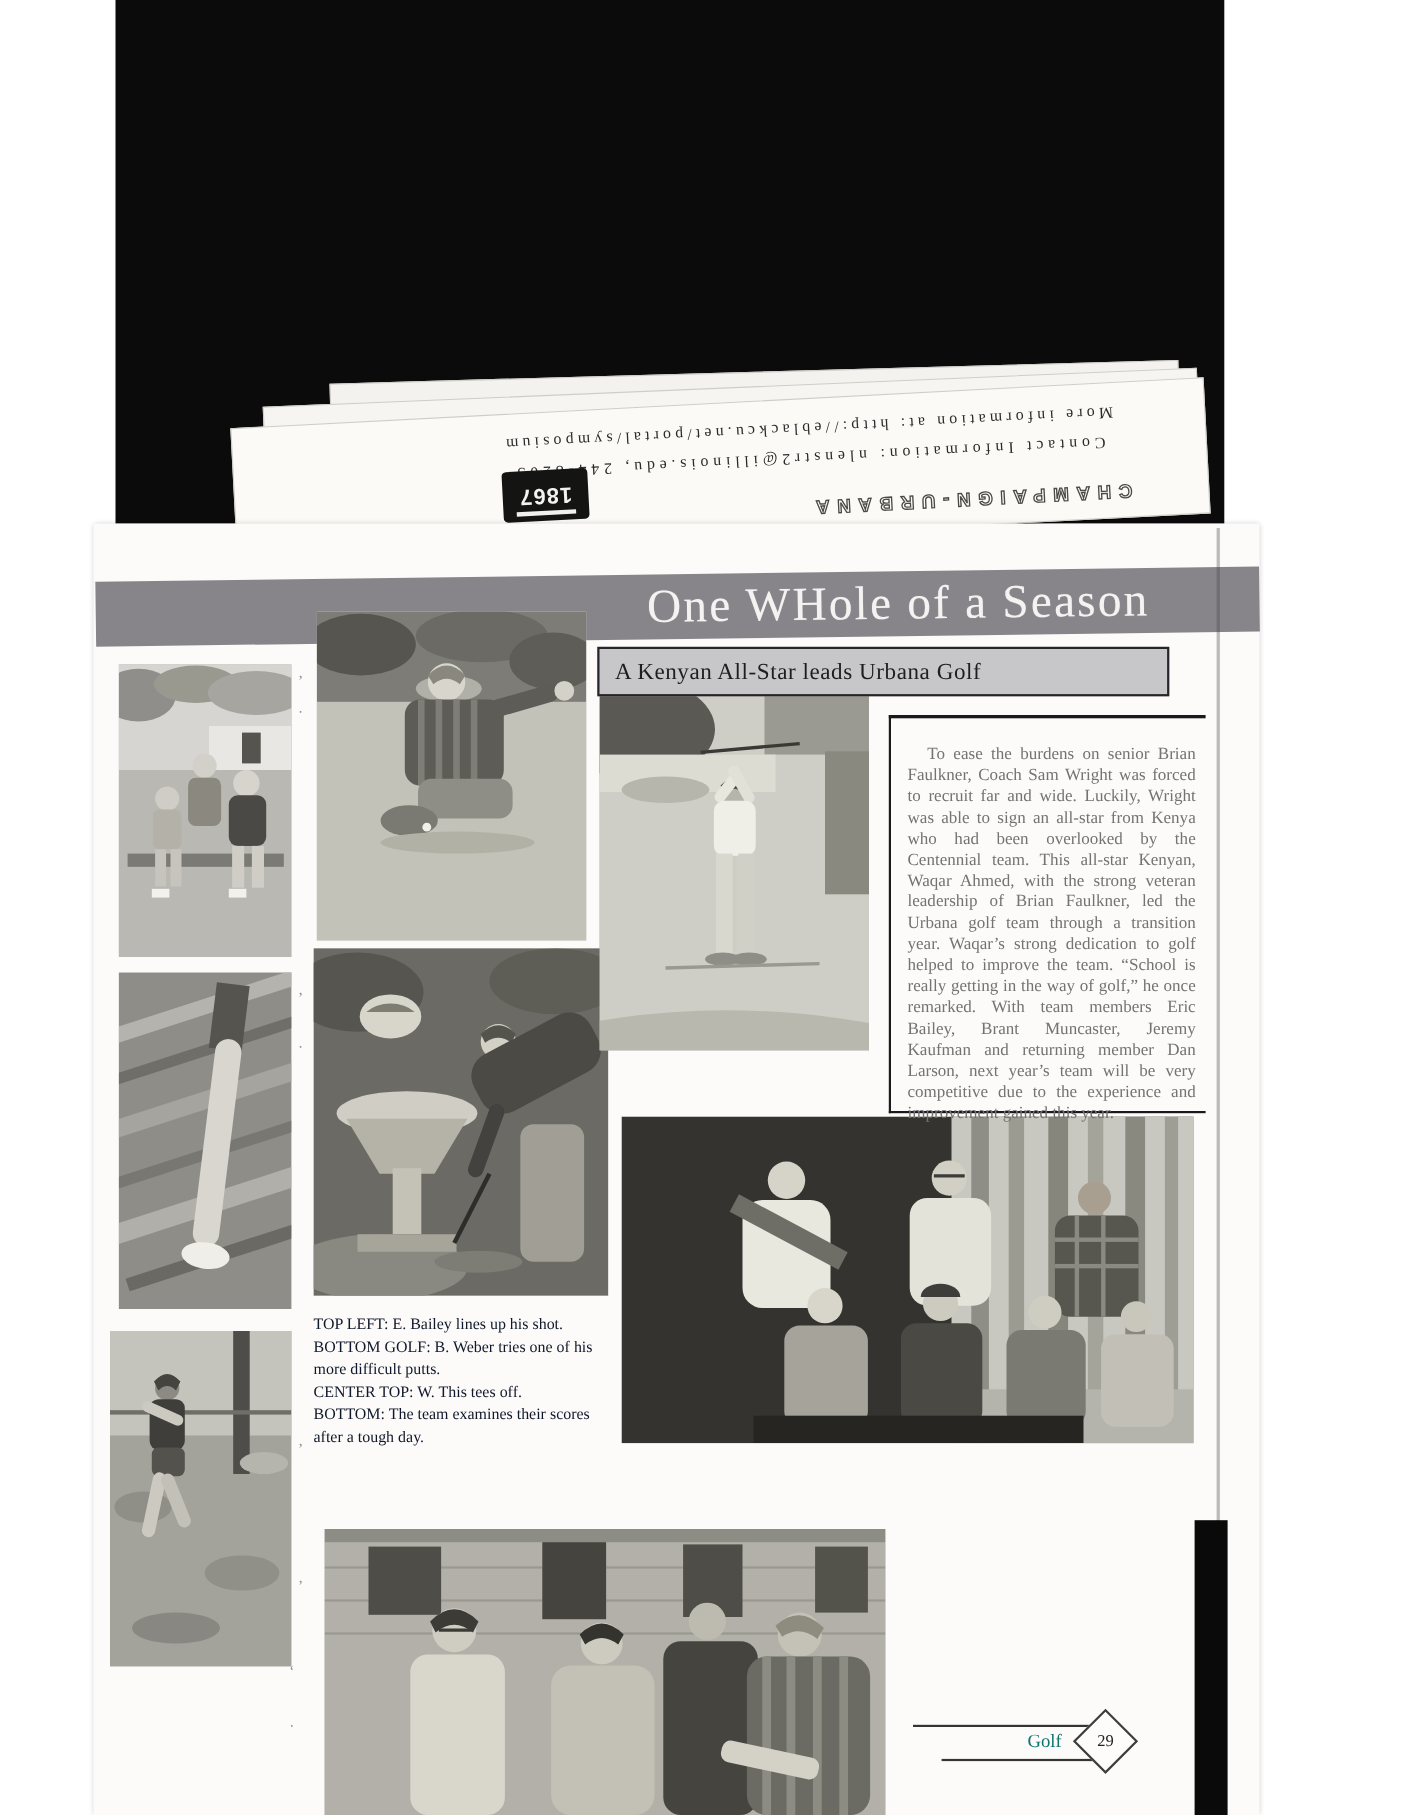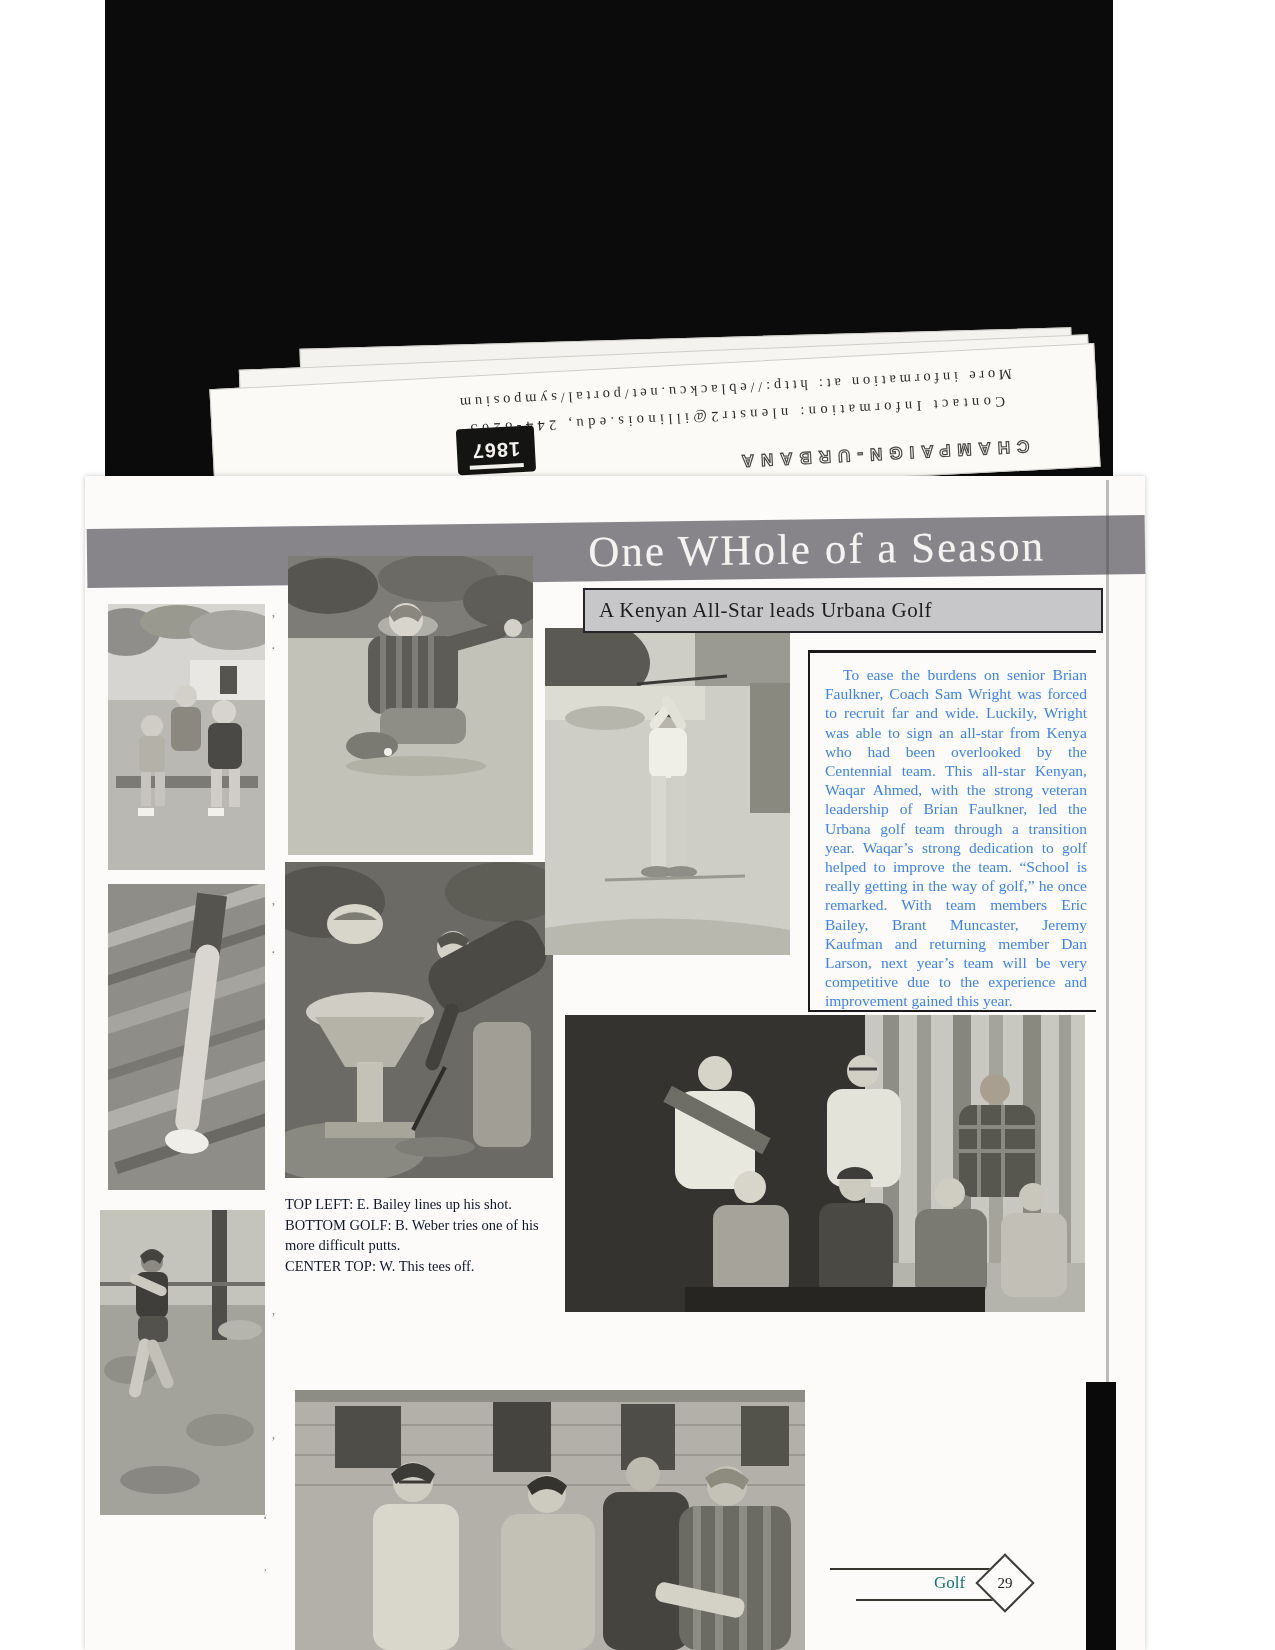--- a/index.html
+++ b/index.html
@@ -31,27 +31,27 @@
   
   .page{position:absolute;left:85px;top:476px;width:1060px;height:1174px;background:var(--c-page,#fcfbf9);
         box-shadow:0 0 5px rgba(0,0,0,.22);}
 
   .banner{position:absolute;left:2px;top:46px;width:1058px;height:59px;background:var(--c-banner,#87858a);
           transform:rotate(-0.75deg);display:flex;align-items:center;justify-content:flex-end;}
   .banner .title{color:var(--c-banner_text,#f4f3f1);font-size:43px;letter-spacing:2px;padding-right:100px;
                  white-space:nowrap;text-shadow:0 0 1px rgba(255,255,255,.4);}
 
   .subtitle-box{position:absolute;left:458px;top:112px;width:520px;height:45px;background:var(--c-subtitle_bg,#c7c6c9);
-                border:2px solid #26262a;box-sizing:border-box;display:flex;align-items:center;margin-left:40px;}
+                border:2px solid #26262a;box-sizing:border-box;display:flex;align-items:center;}
   .subtitle-box .subtitle{font-size:21px;padding-left:14px;color:#1e1e20;letter-spacing:.5px;white-space:nowrap;}
 
   .article-box{position:absolute;left:723px;top:174px;width:288px;height:362px;box-sizing:border-box;
                border-top:3px solid #1a1a1c;border-left:2px solid #1a1a1c;border-bottom:2px solid #1a1a1c;
                padding:12px 9px 8px 15px;}
-  .article-box .article{font-size:15.5px;line-height:19.2px;text-align:justify;text-indent:18px;color:#3b82f6;}
+  .article-box .article{font-size:15.5px;line-height:19.2px;text-align:justify;text-indent:18px;color:#737373;margin-top:11px;}
 
   
   .photo{position:absolute;overflow:hidden;background:#b8b6b0;}
   .photo svg{display:block;width:100%;height:100%;}
 
   .ph-left-team   {left:23px; top:128px;width:157px;height:266px;}
   .ph-runner-blur {left:23px; top:408px;width:157px;height:306px;}
   .ph-runner-park {left:15px; top:734px;width:165px;height:305px;}
   .ph-bailey      {left:203px;top:80px; width:245px;height:299px;}
   .ph-weber       {left:200px;top:386px;width:268px;height:316px;}
@@ -311,20 +311,21 @@
     </div>
 
     <div class="article-box">
       <div class="article">To ease the burdens on senior Brian Faulkner, Coach Sam Wright was forced to recruit far and wide. Luckily, Wright was able to sign an all-star from Kenya who had been overlooked by the Centennial team. This all-star Kenyan, Waqar Ahmed, with the strong veteran leadership of Brian Faulkner, led the Urbana golf team through a transition year. Waqar’s strong dedication to golf helped to improve the team. “School is really getting in the way of golf,” he once remarked. With team members Eric Bailey, Brant Muncaster, Jeremy Kaufman and returning member Dan Larson, next year’s team will be very competitive due to the experience and improvement gained this year.</div>
     </div>
 
     <div class="captions">
       <p><span>TOP LEFT:</span> <span>E. Bailey lines up his shot.</span></p>
       <p><span>BOTTOM GOLF:</span> <span>B. Weber tries one of his more difficult putts.</span></p>
       <p><span>CENTER TOP:</span> <span>W. This tees off.</span></p>
+      <p><span>BOTTOM:</span> <span>The team examines their scores after a tough day.</span></p>
     </div>
 
     <div class="footer">
       <div class="rule-top"></div>
       <div class="rule-bottom"></div>
       <span class="section">Golf</span>
       <div class="diamond"></div>
       <div class="diamond" style="background:none;border:none;">
         <span class="num">29</span>
       </div>

